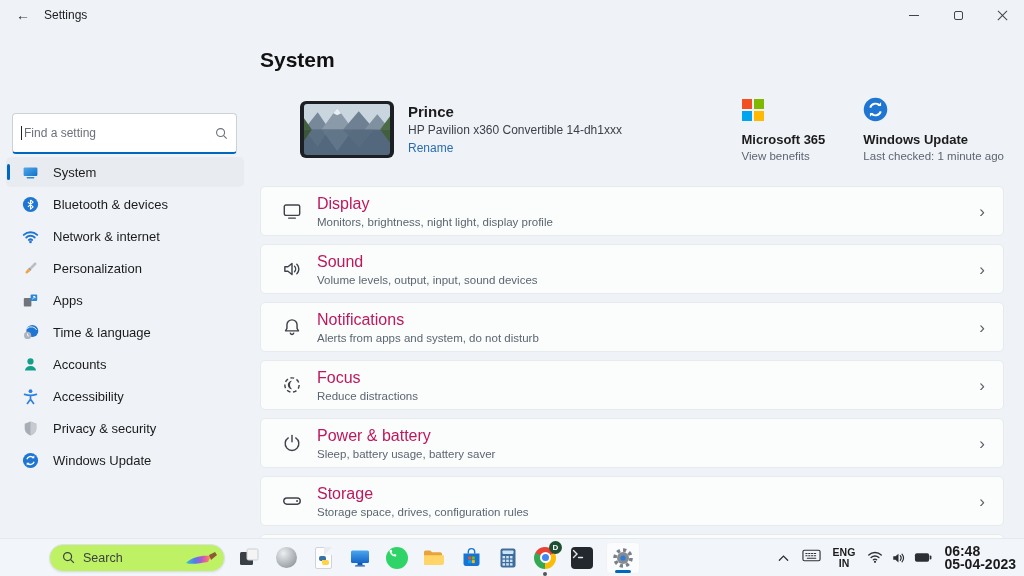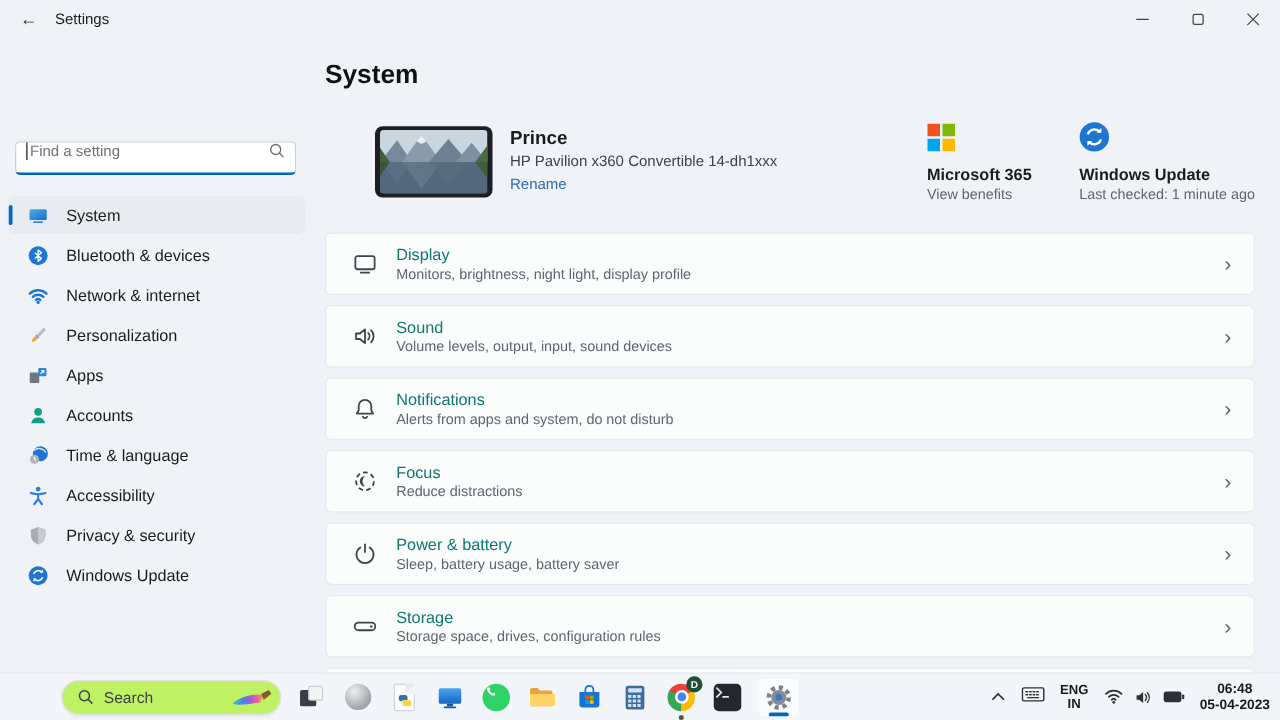--- a/index.html
+++ b/index.html
@@ -14,23 +14,23 @@
   .win-controls { margin-left:auto; display:flex; height:100%; }
   .win-btn { width:44px; height:100%; display:flex; align-items:center; justify-content:center; color:#444; }
   .glyph-min { width:10px; height:1px; background:#444; display:block; }
   .glyph-max { width:9px; height:9px; border:1px solid #444; border-radius:2px; display:block; }
   .glyph-close { position:relative; width:11px; height:11px; display:block; }
   .glyph-close::before,.glyph-close::after{ content:""; position:absolute; left:-1px; top:5px; width:13px; height:1.2px; background:#444; }
   .glyph-close::before{ transform:rotate(45deg);} .glyph-close::after{ transform:rotate(-45deg);}
 
   
   .sidebar { position:absolute; top:30px; left:0; width:250px; bottom:38px; }
-  .searchbox { position:absolute; top:83px; left:12px; width:225px; height:27px; background:#fff;
+  .searchbox { position:absolute; top:83px; left:12px; width:225px; height:41px; background:#fff;
                border:1px solid #ccd1d6; border-bottom:2px solid #0067c0; border-radius:4px;
-               display:flex; align-items:flex-start; padding:0 8px; }
+               display:flex; align-items:center; padding:0 8px; }
   .searchbox input { border:none; outline:none; flex:1; font-size:12px; font-family:"Liberation Sans",sans-serif;
                      color:#1b1b1b; background:transparent; }
   .searchbox input::placeholder { color:#6c7179; }
   .caret { width:1px; height:14px; background:#222; margin-right:2px; }
   .mag-icon { width:13px; height:13px; flex:0 0 auto; }
 
   .nav { position:absolute; top:127px; left:6px; right:6px; }
   .nav-item { position:relative; height:30px; margin-bottom:2px; display:flex; align-items:center;
               padding-left:16px; border-radius:5px; font-size:13px; }
   .nav-item.selected { background:#e8ecf0; }
@@ -53,21 +53,21 @@
   .promo-title { font-size:13px; font-weight:700; }
   .promo-sub { font-size:11.5px; color:#5d6570; margin-top:3px; }
   .mslogo { width:23px; height:23px; display:grid; grid-template-columns:10px 10px; grid-template-rows:10px 10px; gap:2px; margin-top:2px; }
   .mslogo i { display:block; }
   .wu-ic { width:25px; height:25px; margin-top:1px; }
 
   .rows { margin-top:24px; }
   .row { height:50px; margin-bottom:8px; background:#fbfdfd; border:1px solid #e6eaed; border-radius:5px;
          display:flex; align-items:center; padding:0 18px 0 12px; }
   .row-ic { width:22px; height:22px; margin:0 14px 0 8px; flex:0 0 auto; }
-  .row-title { font-size:13px; color:#0f766e; }
+  .row-title { font-size:16px; color:#be185d; }
   .row-sub { font-size:11.5px; color:#5d6570; margin-top:3px; }
   .row-chevron { margin-left:auto; color:#5c626b; font-size:17px; line-height:1; }
   .row.partial { height:30px; margin-bottom:0; }
 
   
   .taskbar { position:absolute; left:0; right:0; bottom:0; height:38px; background:#f2f6fa;
              border-top:1px solid rgba(0,0,0,0.05); display:flex; align-items:center; padding:0 8px 0 12px; }
   .tb-left { display:flex; align-items:center; gap:11px; }
   .start-ic { width:26px; height:26px; display:grid; grid-template-columns:11px 11px; grid-template-rows:11px 11px; gap:2px; align-content:center; justify-content:center; }
   .start-ic i { background:#1573de; display:block; border-radius:1px; }
@@ -91,21 +91,21 @@
   .chrome::before { content:""; position:absolute; left:5.5px; top:5.5px; width:11px; height:11px; border-radius:50%; background:#fff; }
   .chrome::after { content:""; position:absolute; left:7.5px; top:7.5px; width:7px; height:7px; border-radius:50%; background:#4285f4; }
   .chrome-badge { position:absolute; right:-4px; top:-4px; width:13px; height:13px; border-radius:50%; background:#1f4f33;
                   color:#fff; font-size:8px; font-weight:700; display:flex; align-items:center; justify-content:center; z-index:2; }
   .term { width:22px; height:22px; border-radius:4px; background:#23272e; display:flex; align-items:center; justify-content:center; }
   .gear { position:relative; width:24px; height:24px; }
 
   .tb-right { margin-left:auto; display:flex; align-items:center; gap:12px;font-weight:bold; }
   .tray-txt { font-size:10.5px; line-height:11px; text-align:center; color:#1b1b1b; }
   .tray-group { display:flex; align-items:center; gap:8px; }
-  .clock { font-size:11px; line-height:13px; text-align:center; color:#1b1b1b; }
+  .clock { font-size:14px; line-height:13px; text-align:left; color:#1b1b1b; }
 </style>
 </head>
 <body>
 
 <div class="titlebar">
   <div class="back-btn">
     <span>←</span>
   </div>
   <span class="app-title">Settings</span>
   <div class="win-controls">
@@ -181,34 +181,34 @@
       <svg class="nav-ic" viewBox="0 0 17 17">
         <rect x="1.8" y="6" width="7.6" height="8.4" rx="1" fill="#70757d"></rect>
         <rect x="8.6" y="2.4" width="6.6" height="6.6" rx="1" fill="#2b88d8"></rect>
         <path d="M10.4 7.1l2.6-2.6 M13 6.3V4.5h-1.8" stroke="#fff" stroke-width="0.9" fill="none"></path>
       </svg>
       <span class="nav-label">Apps</span>
     </div>
 
     <div class="nav-item">
       <svg class="nav-ic" viewBox="0 0 17 17">
-        <circle cx="8.5" cy="5.4" r="3.1" fill="#13a089"></circle>
-        <path d="M2.9 14.6a5.7 5.7 0 0 1 11.2 0z" fill="#13a089"></path>
-      </svg>
-      <span class="nav-label">Accounts</span>
-    </div>
-
-    <div class="nav-item">
-      <svg class="nav-ic" viewBox="0 0 17 17">
         <circle cx="10.3" cy="7" r="6" fill="#1f76d2"></circle>
         <path d="M5.2 4.5a6 6 0 0 1 9.5 1.5" fill="none" stroke="#fff" stroke-width="1" opacity="0.85"></path>
         <circle cx="5.6" cy="11.4" r="3.6" fill="#aeb4bc"></circle>
         <path d="M5.6 9.4v2l1.4.9" fill="none" stroke="#fff" stroke-width="0.9"></path>
       </svg>
       <span class="nav-label">Time &amp; language</span>
+    </div>
+
+    <div class="nav-item">
+      <svg class="nav-ic" viewBox="0 0 17 17">
+        <circle cx="8.5" cy="5.4" r="3.1" fill="#13a089"></circle>
+        <path d="M2.9 14.6a5.7 5.7 0 0 1 11.2 0z" fill="#13a089"></path>
+      </svg>
+      <span class="nav-label">Accounts</span>
     </div>
 
 
     <div class="nav-item">
       <svg class="nav-ic" viewBox="0 0 17 17">
         <circle cx="8.5" cy="3.2" r="1.9" fill="#2f7fe0"></circle>
         <path d="M2.6 6.4c4 1.3 7.8 1.3 11.8 0 M8.5 7.6v3.6 M8.5 11.2l-3.1 4.2 M8.5 11.2l3.1 4.2" fill="none" stroke="#2f7fe0" stroke-width="1.7" stroke-linecap="round"></path>
       </svg>
       <span class="nav-label">Accessibility</span>
     </div>

